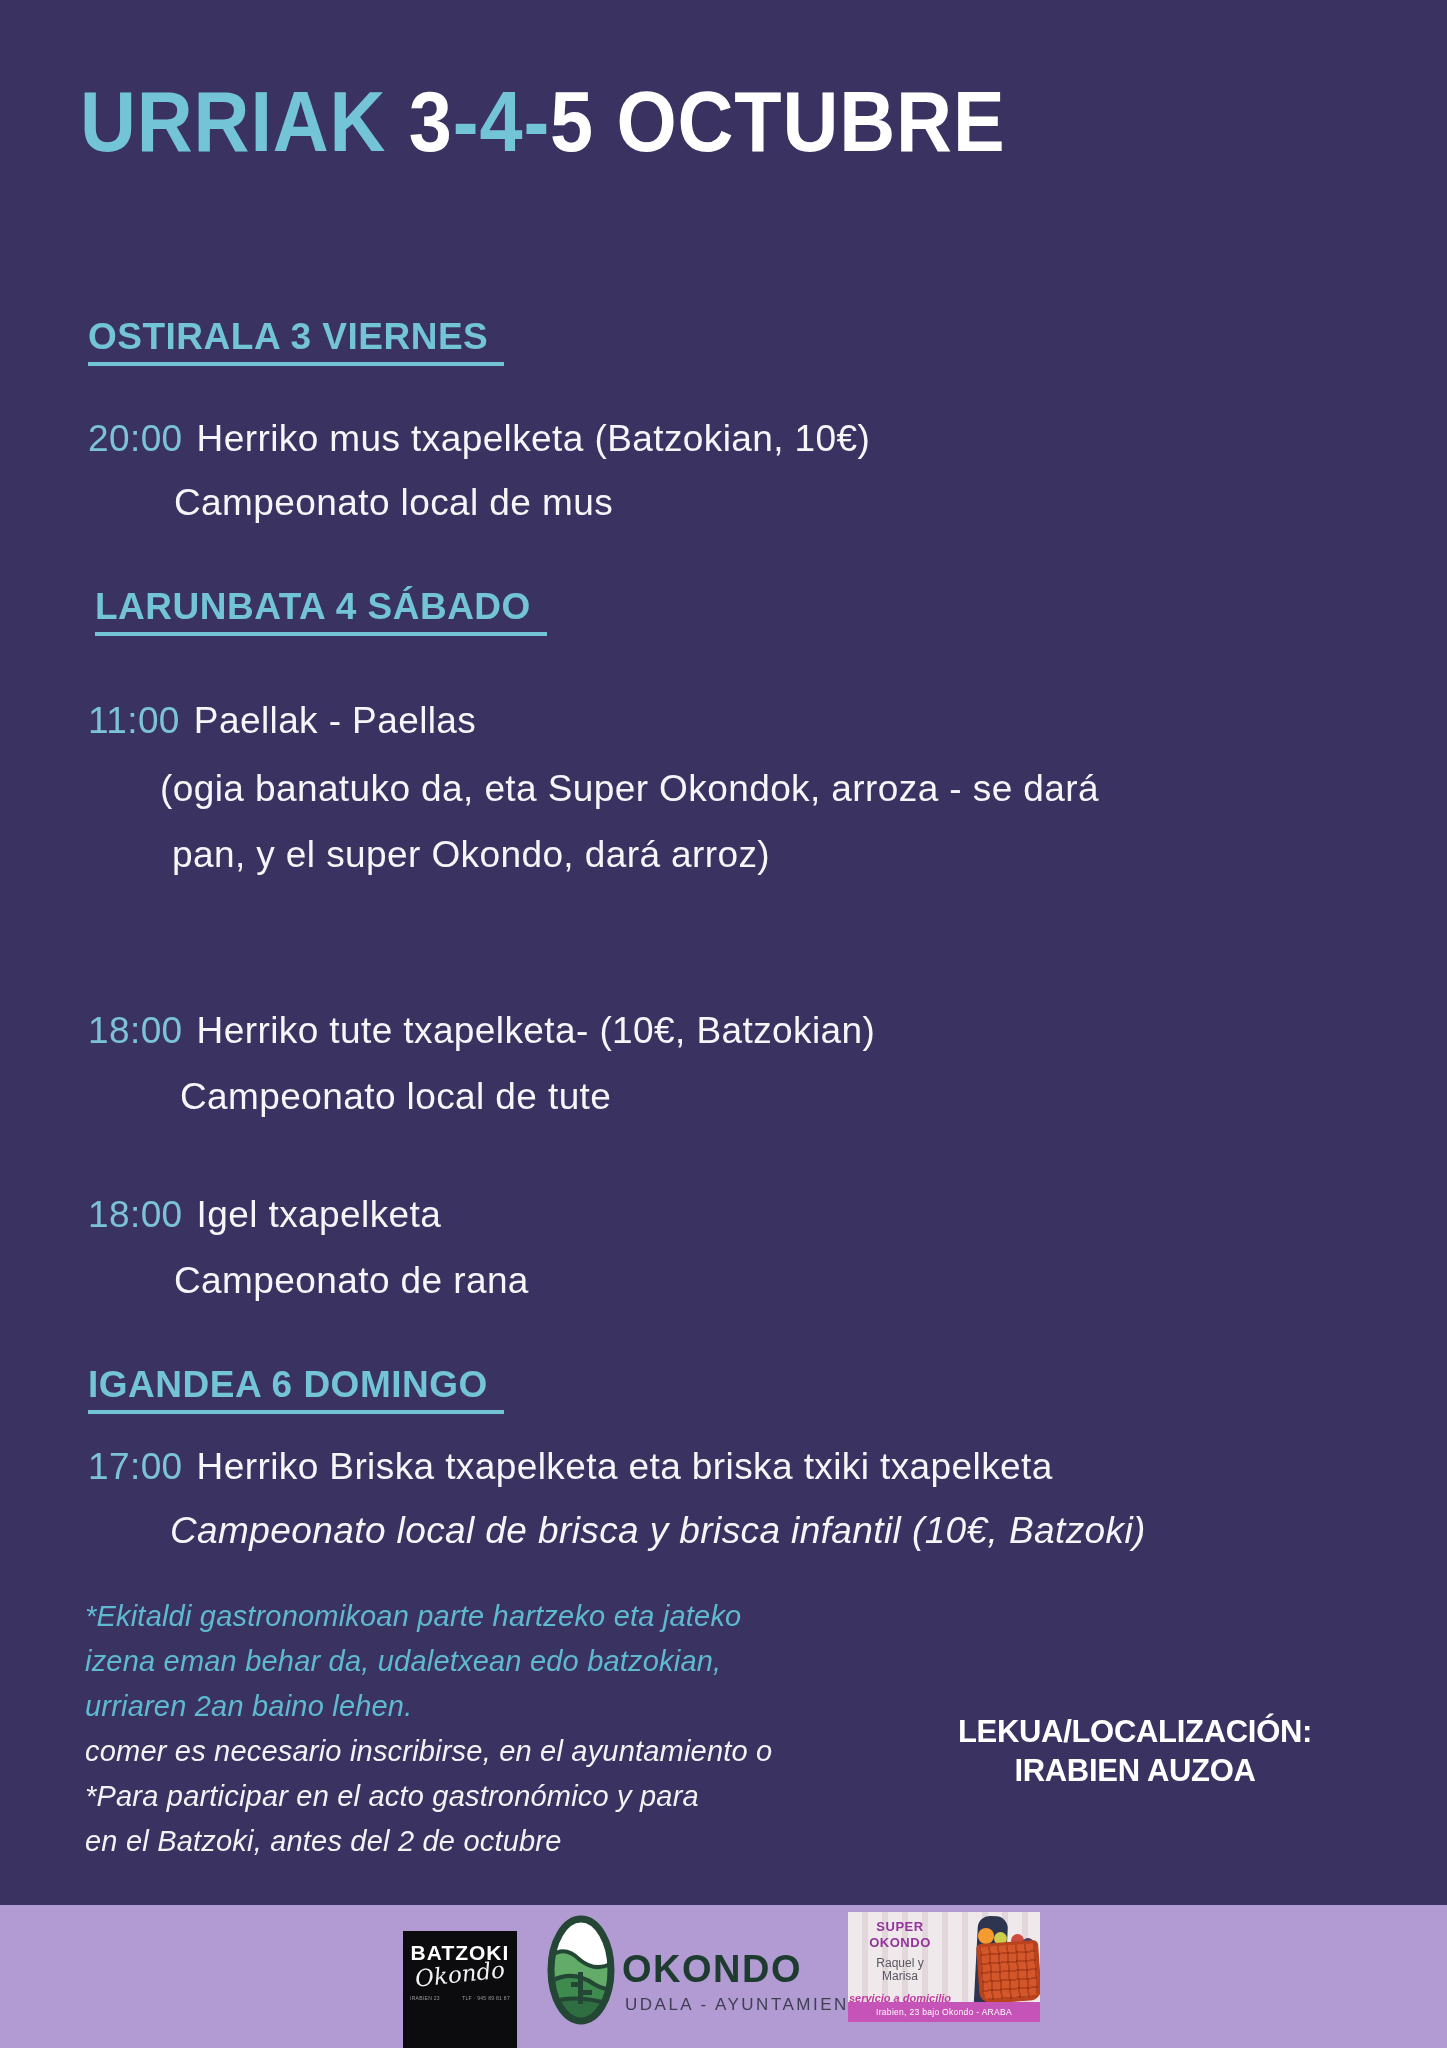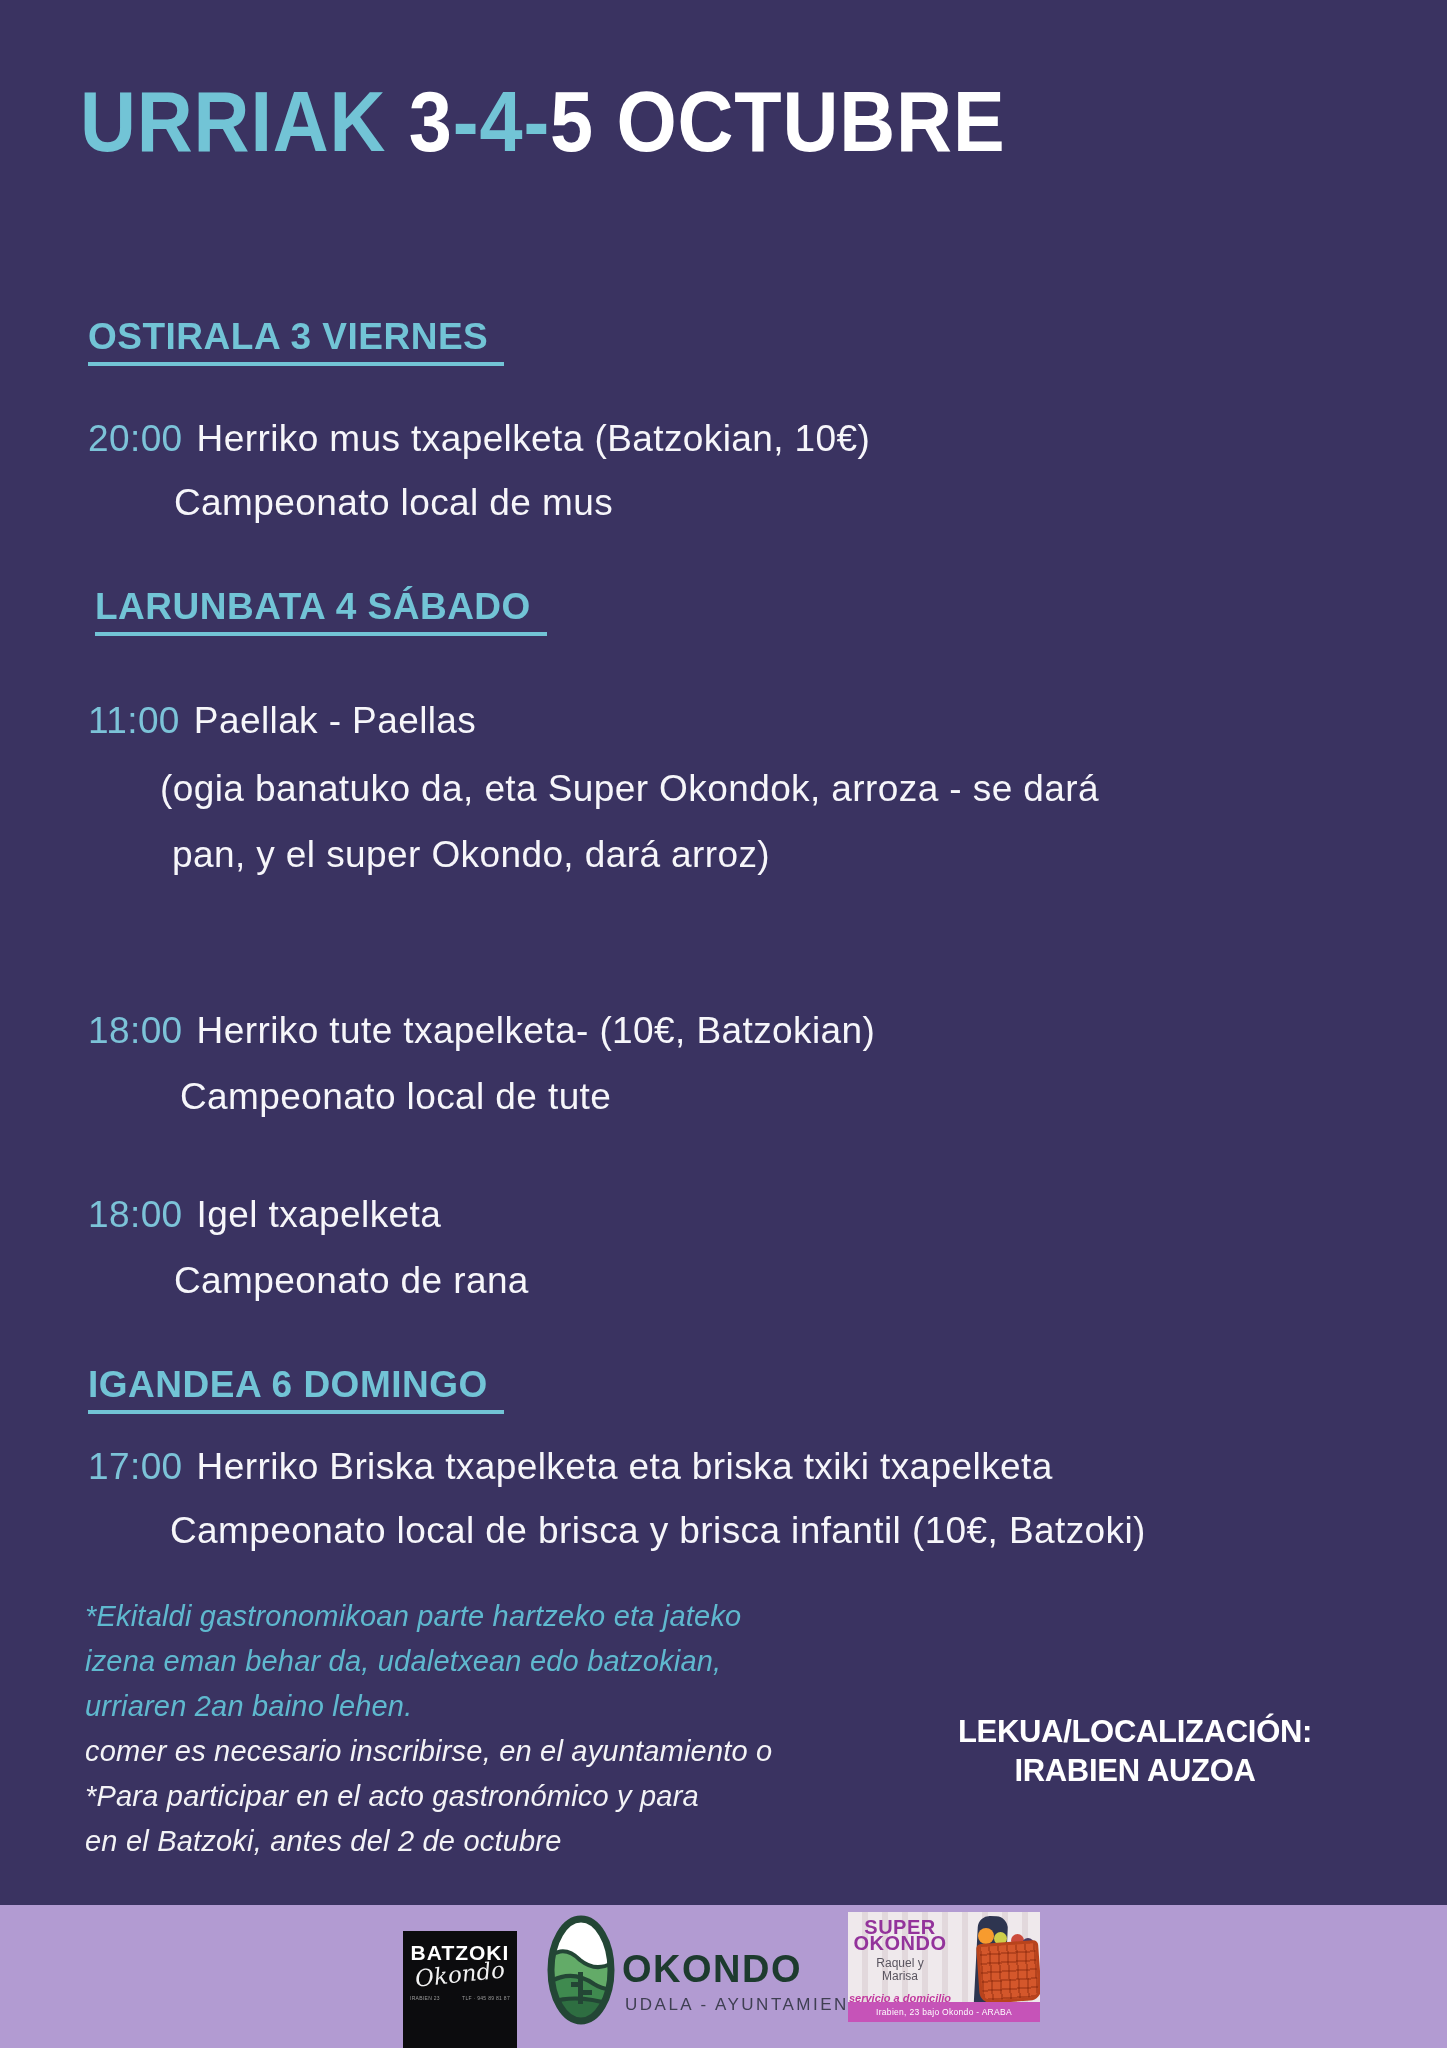--- a/index.html
+++ b/index.html
@@ -84,21 +84,21 @@
     font-size:17px;letter-spacing:2.5px;color:#3f3f52;white-space:nowrap;
   }
   
   .superad{
     position:absolute;left:848px;top:7px;width:192px;height:110px;
     background:repeating-linear-gradient(90deg,#efe9ec 0 14px,#e2d8dc 14px 20px);
     overflow:hidden;
   }
   .superad-title{
     position:absolute;left:0;top:7px;width:104px;text-align:center;
-    font-size:20px;line-height:16px;font-weight:700;
+    font-size:13px;line-height:16px;font-weight:700;
     color:#93339b;letter-spacing:.5px;white-space:pre-line;
   }
   .superad-names{
     position:absolute;left:0;top:45px;width:104px;text-align:center;
     font-size:12px;line-height:13px;color:#5a5560;white-space:pre-line;
   }
   .superad-service{
     position:absolute;left:0;top:80px;width:104px;text-align:center;
     font-size:11px;font-weight:700;color:#c2399f;font-style:italic;
   }
@@ -144,21 +144,21 @@
   <div class="ev-line" style="left:172px;top:834px;">pan,  y el super Okondo, dará arroz)</div>
 
   <div class="ev-line" style="left:88px;top:1010px;"><span class="ev-time">18:00</span><span>Herriko tute txapelketa- (10€, Batzokian)</span></div>
   <div class="ev-line" style="left:180px;top:1076px;">Campeonato local de tute</div>
 
   <div class="ev-line" style="left:88px;top:1194px;"><span class="ev-time">18:00</span><span>Igel txapelketa</span></div>
   <div class="ev-line" style="left:174px;top:1260px;">Campeonato de rana</div>
 
   <div class="sec-header" style="left:88px;top:1364px;">IGANDEA 6 DOMINGO</div>
   <div class="ev-line" style="left:88px;top:1446px;"><span class="ev-time">17:00</span><span>Herriko Briska txapelketa eta briska txiki txapelketa</span></div>
-  <div class="ev-line" style="left:170px;top:1510px;">Campeonato local de brisca y brisca infantil (10€, Batzoki)</div>
+  <div class="ev-line" style="left:170px;top:1510px;font-style:italic;">Campeonato local de brisca y brisca infantil (10€, Batzoki)</div>
 
   <div class="notes">
     <div class="note-eu">*Ekitaldi gastronomikoan parte hartzeko eta jateko</div>
     <div class="note-eu">izena eman behar da, udaletxean edo batzokian,</div>
     <div class="note-eu">urriaren 2an baino lehen.</div>
     <div class="note-es">comer es necesario inscribirse, en el ayuntamiento o</div>
     <div class="note-es">*Para participar en el acto gastronómico y para</div>
     <div class="note-es">en el Batzoki, antes del 2 de octubre</div>
   </div>
 

